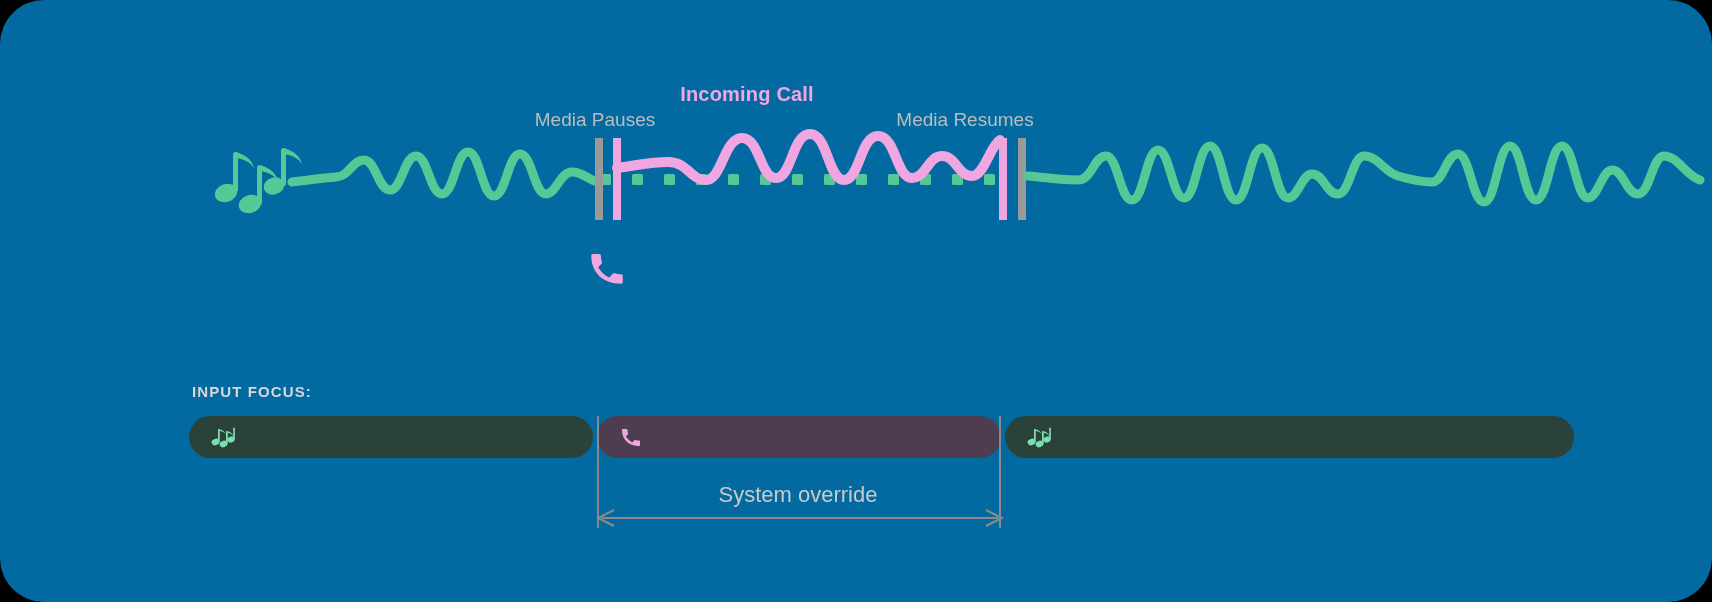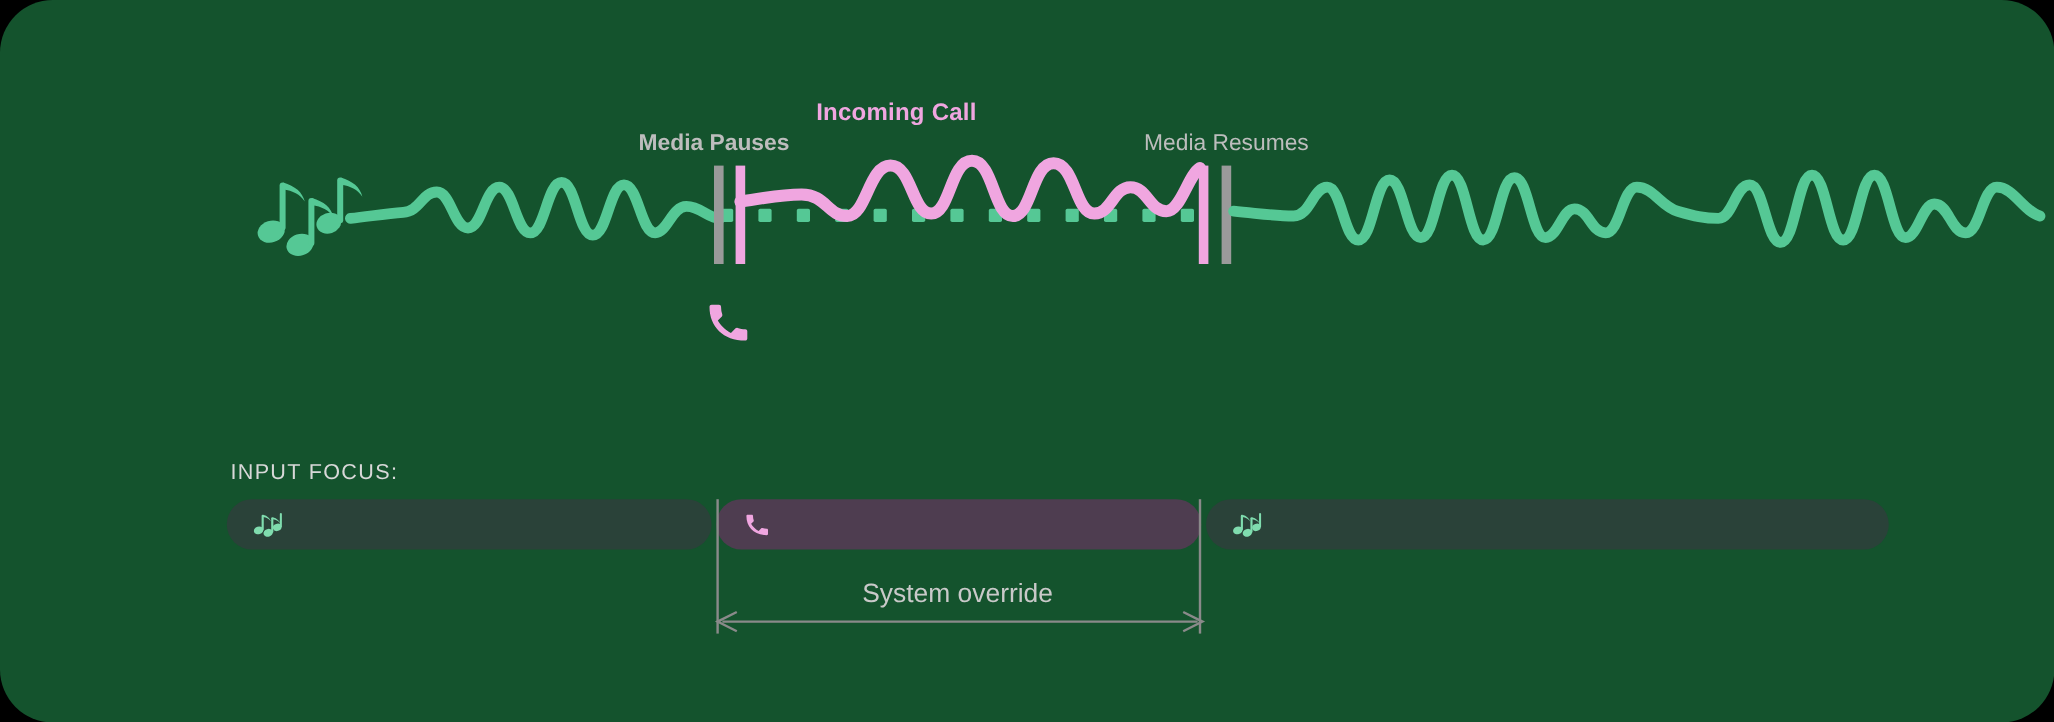--- a/index.html
+++ b/index.html
@@ -1,42 +1,42 @@
 <!DOCTYPE html>
 <html><head>
 <meta charset="utf-8">
 <style>
   html,body{margin:0;padding:0;background:#000;}
   body{width:1712px;height:602px;overflow:hidden;
        font-family:"Liberation Sans","DejaVu Sans",sans-serif;}
 
   #stage{position:relative;width:1712px;height:602px;
-         background:#14532d;border-radius:44px;overflow:hidden;}
+         background:#0369a1;border-radius:44px;overflow:hidden;}
 
   
   .lbl{position:absolute;white-space:nowrap;}
   #incoming-call-label{
       left:747px;top:83px;font-size:20px;font-weight:700;color:#f0a6e0;
       transform:translateX(-50%);letter-spacing:.2px;}
   #media-pauses-label{
       left:595px;top:109px;font-size:19px;color:#bdbdbd;
-      transform:translateX(-50%);font-weight:bold;}
+      transform:translateX(-50%);}
   #media-resumes-label{
-      left:1022px;top:109px;font-size:19px;color:#bdbdbd;
+      left:965px;top:109px;font-size:19px;color:#bdbdbd;
       transform:translateX(-50%);}
 
   
   #waveform-svg{position:absolute;left:0;top:110px;width:1712px;height:140px;}
 
   
   #call-phone-icon{position:absolute;left:586px;top:247px;width:42px;height:42px;}
 
   
   #input-focus-label{
-      position:absolute;left:192px;top:383px;font-size:18px;font-weight:400;
+      position:absolute;left:192px;top:383px;font-size:15px;font-weight:700;
       letter-spacing:1.1px;color:#d8d8d8;}
 
   .focus-track{position:absolute;top:416px;height:42px;border-radius:21px;
       display:flex;align-items:center;}
   .focus-track .ficon{margin-left:22px;display:block;}
 
   #focus-segment-media-1{left:189px;width:404px;background:#2a4239;}
   #focus-segment-call{left:597px;width:404px;background:#4e3d50;}
   #focus-segment-media-2{left:1005px;width:569px;background:#2a4239;}
 

